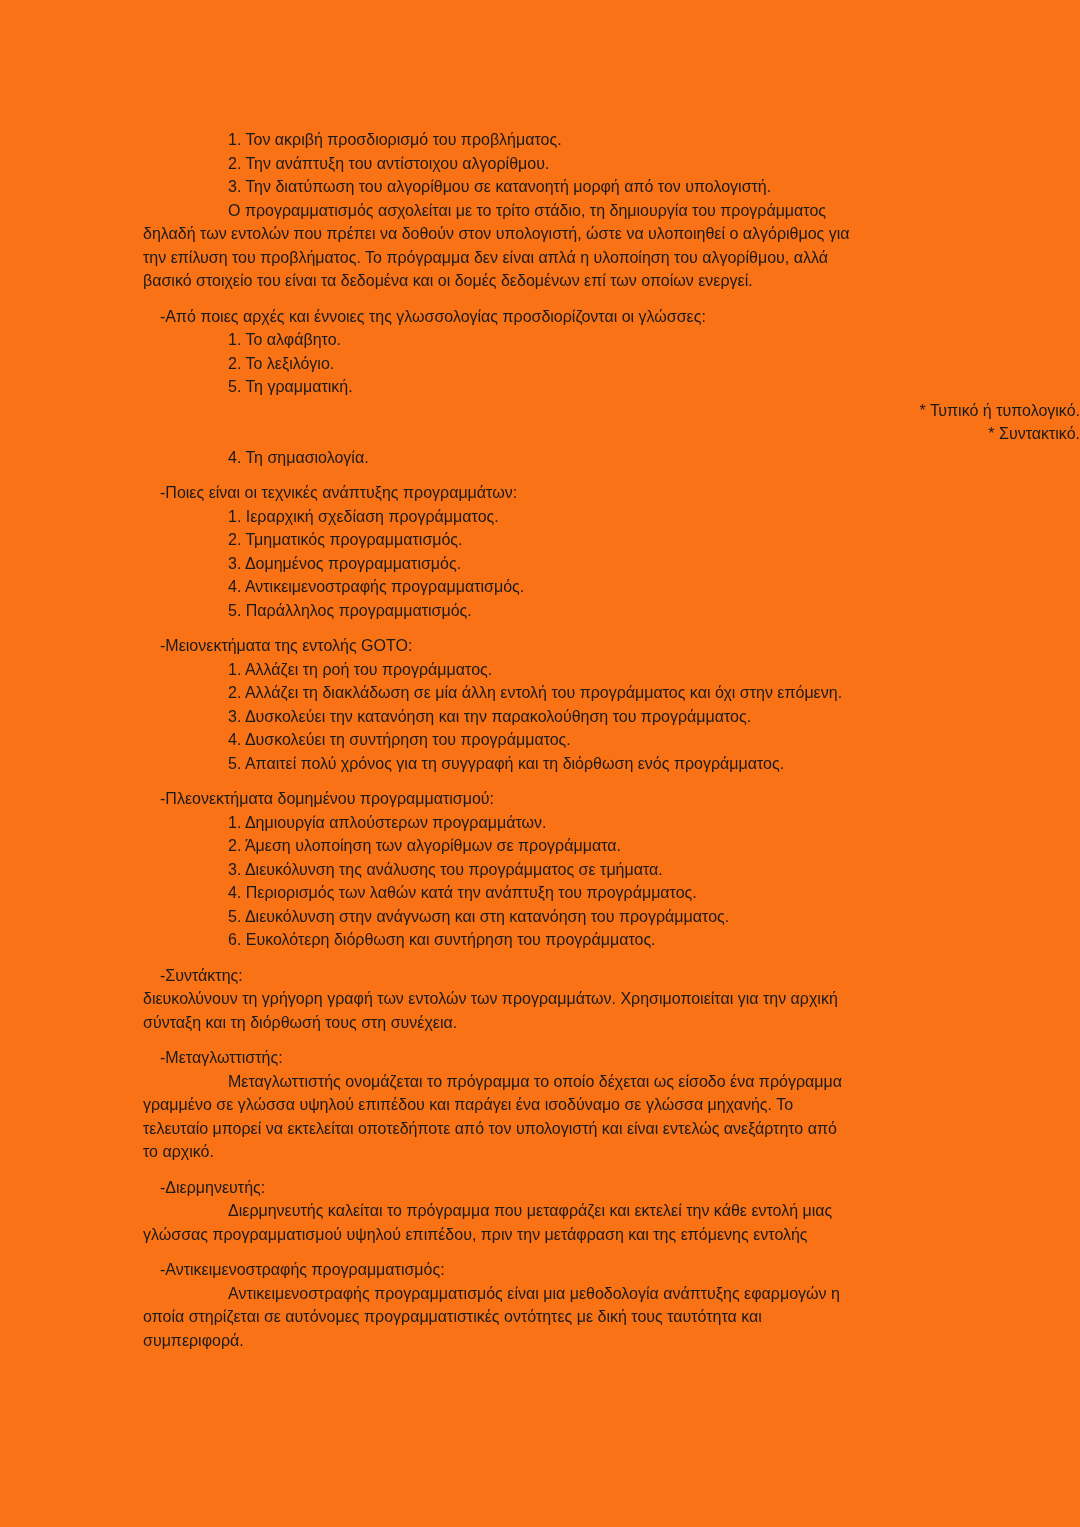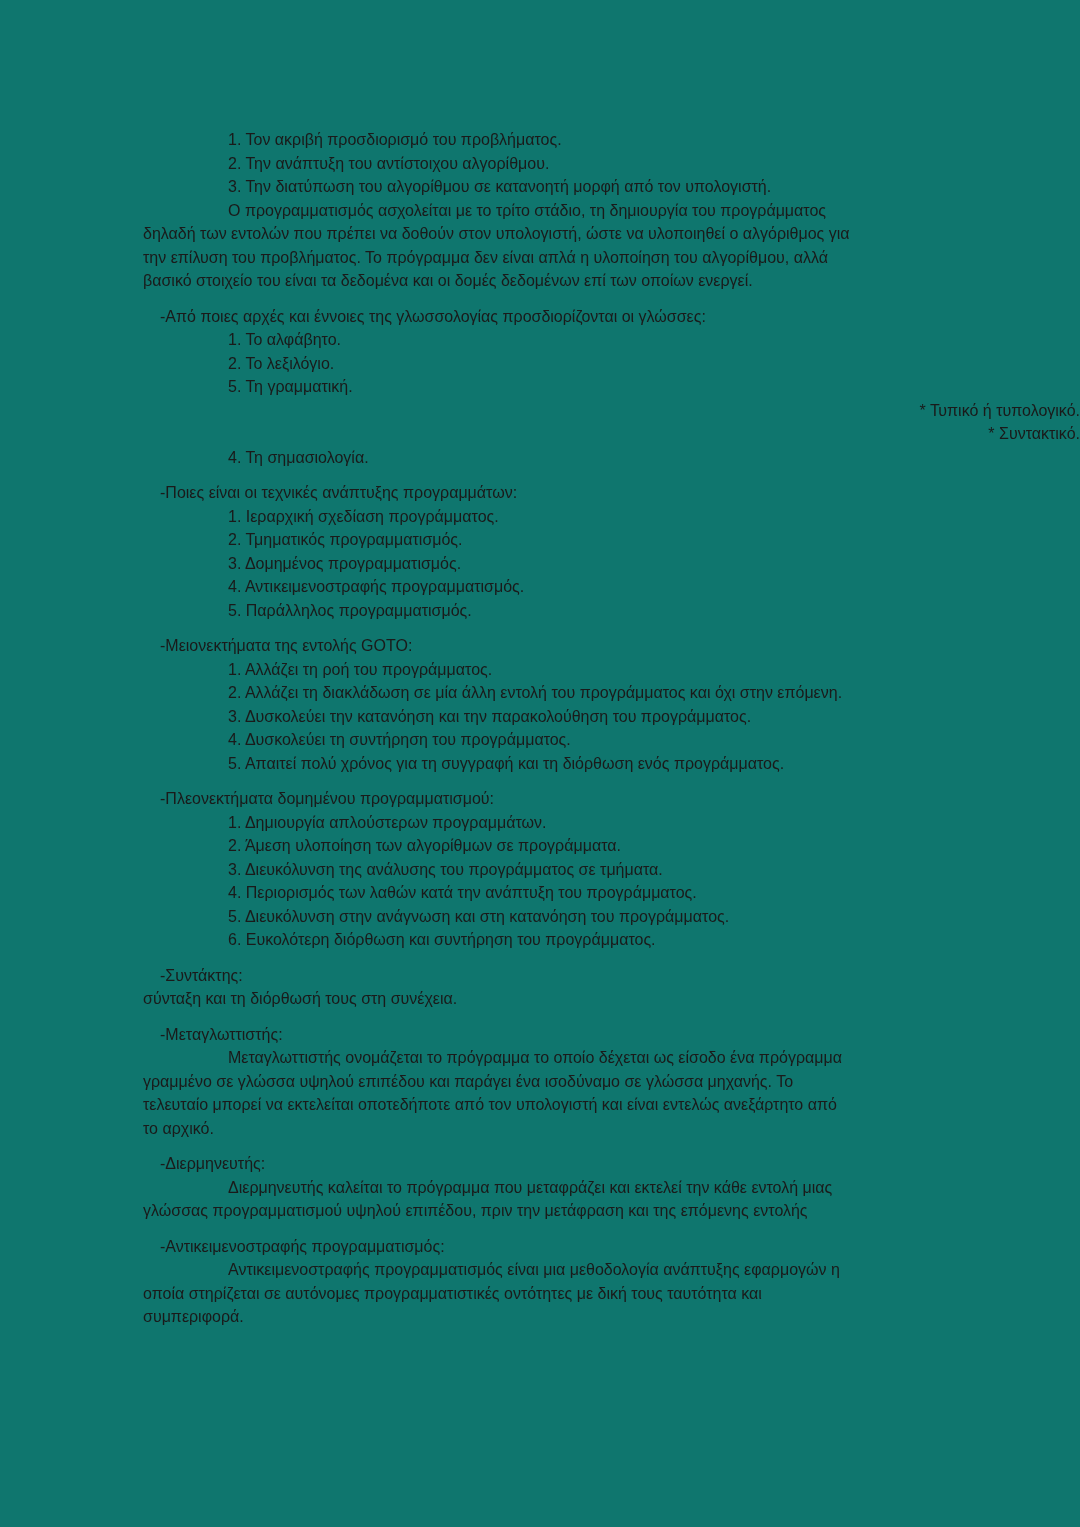--- a/index.html
+++ b/index.html
@@ -9,21 +9,21 @@
   body {
     width: 1080px;
     height: 1527px;
     background: #ffffff;
     overflow: hidden;
   }
   .page {
     box-sizing: border-box;
     width: 1080px;
     height: 1527px;
-    background: #0f766e;
+    background: #f97316;
     padding: 128px 0 0 143px;
   }
   .line {
     font-family: "Liberation Sans", sans-serif;
     font-size: 16px;
     line-height: 23.5px;
     color: #1a1a1a;
     white-space: pre;
   }
   section { margin: 0; }
@@ -77,20 +77,21 @@
         <div class="line t-header">-Πλεονεκτήματα δομημένου προγραμματισμού:</div>
         <div class="line t-item">1. Δημιουργία απλούστερων προγραμμάτων.</div>
         <div class="line t-item">2. Άμεση υλοποίηση των αλγορίθμων σε προγράμματα.</div>
         <div class="line t-item">3. Διευκόλυνση της ανάλυσης του προγράμματος σε τμήματα.</div>
         <div class="line t-item">4. Περιορισμός των λαθών κατά την ανάπτυξη του προγράμματος.</div>
         <div class="line t-item">5. Διευκόλυνση στην ανάγνωση και στη κατανόηση του προγράμματος.</div>
         <div class="line t-item">6. Ευκολότερη διόρθωση και συντήρηση του προγράμματος.</div>
       </section>
       <section>
         <div class="line t-header">-Συντάκτης:</div>
+        <div class="line t-para">διευκολύνουν τη γρήγορη γραφή των εντολών των προγραμμάτων. Χρησιμοποιείται για την αρχική</div>
         <div class="line t-para">σύνταξη και τη διόρθωσή τους στη συνέχεια.</div>
       </section>
       <section>
         <div class="line t-header">-Μεταγλωττιστής:</div>
         <div class="line t-para_first">Μεταγλωττιστής ονομάζεται το πρόγραμμα το οποίο δέχεται ως είσοδο ένα πρόγραμμα</div>
         <div class="line t-para">γραμμένο σε γλώσσα υψηλού επιπέδου και παράγει ένα ισοδύναμο σε γλώσσα μηχανής. Το</div>
         <div class="line t-para">τελευταίο μπορεί να εκτελείται οποτεδήποτε από τον υπολογιστή και είναι εντελώς ανεξάρτητο από</div>
         <div class="line t-para">το αρχικό.</div>
       </section>
       <section>

